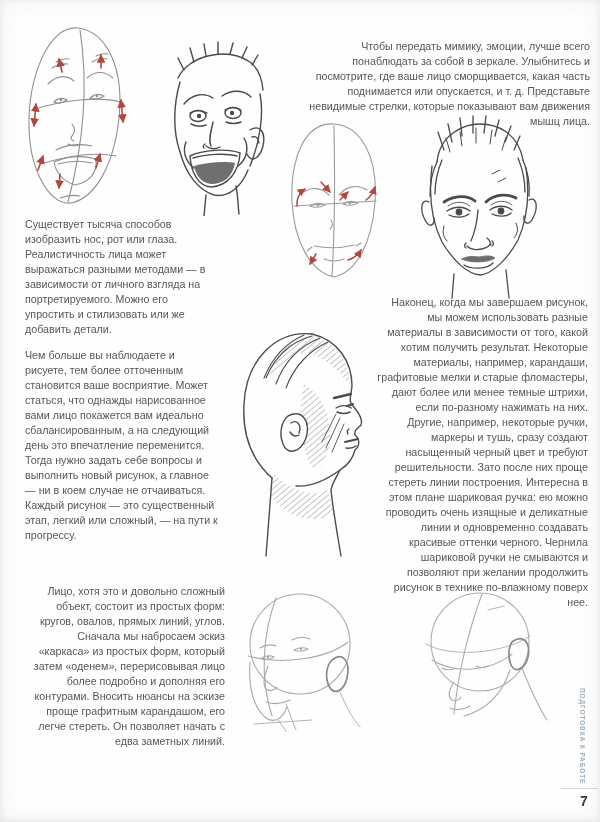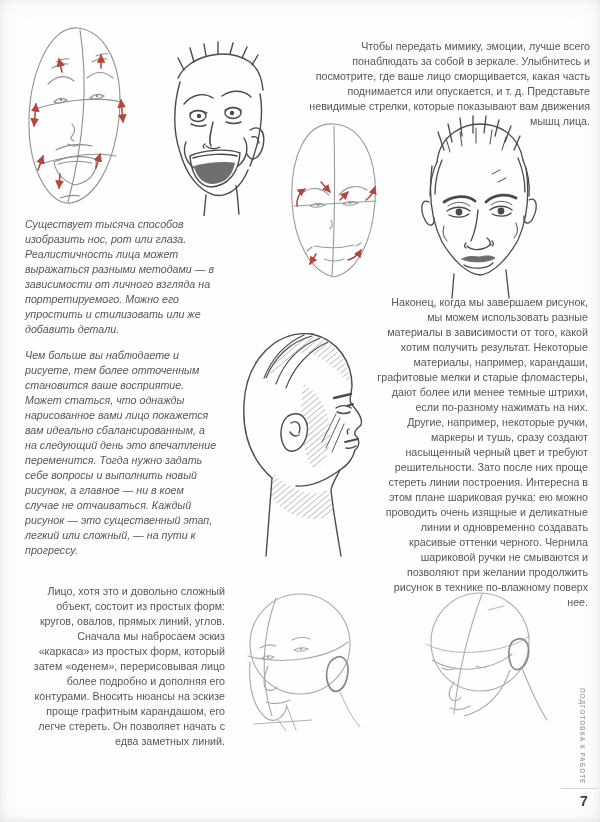--- a/index.html
+++ b/index.html
@@ -7,21 +7,21 @@
     position:relative;width:600px;height:822px;overflow:hidden;
     background:#fefefe;
     box-shadow:inset 0 0 26px rgba(0,0,0,0.05), inset 2px 0 6px rgba(0,0,0,0.04), inset -2px -2px 6px rgba(0,0,0,0.04);
     font-family:"Liberation Sans","DejaVu Sans",sans-serif;
   }
   .body-text{
     position:absolute;margin:0;
     font-size:10.7px;line-height:15px;color:#575757;
     text-align:right;
   }
-  .col p{margin:0 0 11px 0;font-size:10.7px;line-height:15px;color:#575757;font-style:italic;}
+  .col p{margin:0 0 11px 0;font-size:10.7px;line-height:15px;color:#575757;}
   .col{position:absolute;}
   .illus{position:absolute;margin:0;padding:0;}
   .illus svg{display:block;width:100%;height:100%;}
   .chapter-label{
     position:absolute;left:586px;top:688px;
     transform:rotate(90deg);transform-origin:0 0;
     font-size:6.5px;letter-spacing:0.9px;font-weight:bold;
     color:#a2aeb9;white-space:nowrap;
   }
   .folio-line{position:absolute;left:561px;top:788px;width:37px;height:1px;background:#d6d6d6;}

